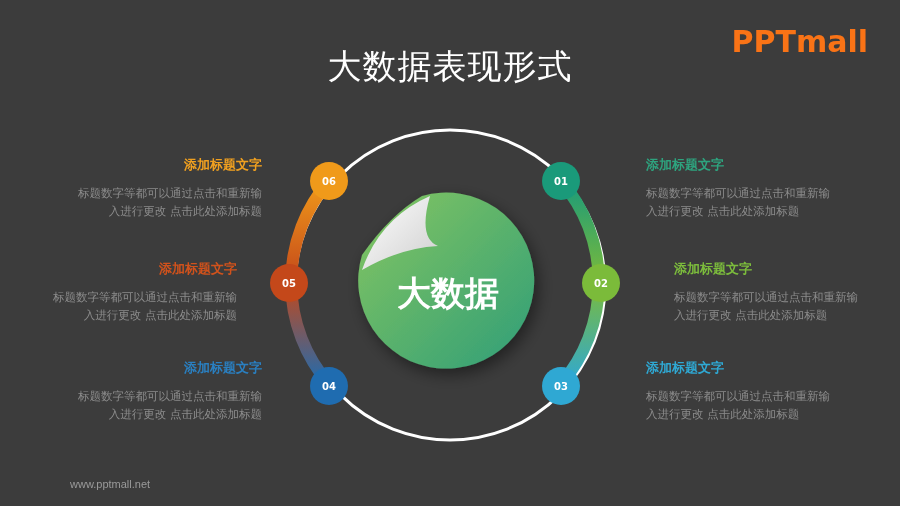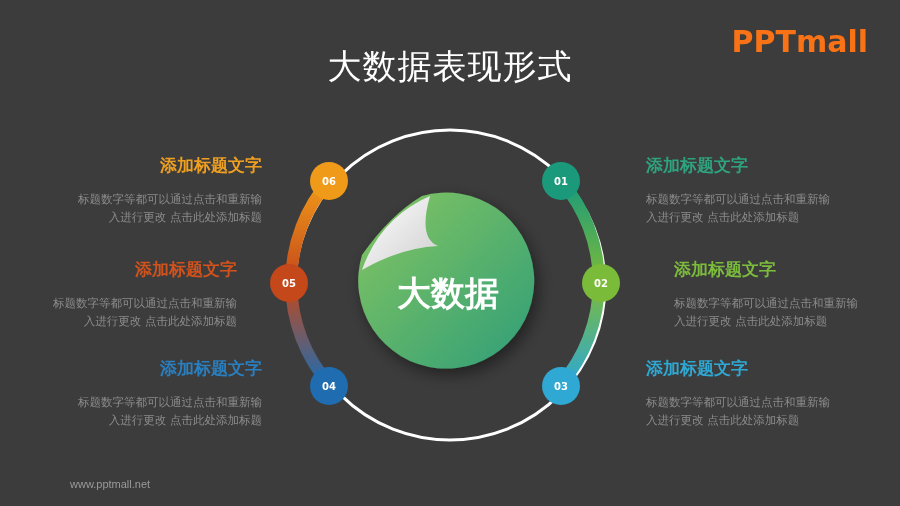--- a/index.html
+++ b/index.html
@@ -1,22 +1,22 @@
 <!DOCTYPE html>
 <html><head>
 <meta charset="utf-8">
 <style>
   html,body{margin:0;padding:0;}
   body{width:900px;height:506px;background:#3c3c3c;position:relative;overflow:hidden;font-family:"DejaVu Sans",sans-serif;}
   .title{position:absolute;left:0;width:900px;top:44px;text-align:center;color:#ffffff;font-size:34px;letter-spacing:1px;}
   .logo{position:absolute;right:32px;top:24px;color:#f97316;font-size:30px;font-weight:bold;font-family:"DejaVu Sans",sans-serif;letter-spacing:0px;}
   .footer{position:absolute;left:70px;top:478px;color:#9a9a9a;font-size:11px;font-family:"Liberation Sans",sans-serif;}
   .item{position:absolute;width:240px;}
-  .item .h{font-size:17px;font-weight:bold;line-height:22px;}
-  .item .d{font-size:11.5px;color:#8c8c8c;line-height:18px;margin-top:14px;}
+  .item .h{font-size:13px;font-weight:bold;line-height:22px;}
+  .item .d{font-size:11.5px;color:#8c8c8c;line-height:18px;margin-top:8px;}
   .left{text-align:right;}
   .right{text-align:left;}
   svg{position:absolute;left:0;top:0;}
   .node-label{font-family:"DejaVu Sans",sans-serif;font-size:10px;font-weight:bold;fill:#ffffff;}
   .center-label{font-family:"DejaVu Sans",sans-serif;font-weight:bold;font-size:34px;fill:#ffffff;}
 </style>
 </head>
 <body>
 
 <div class="title">大数据表现形式</div>

